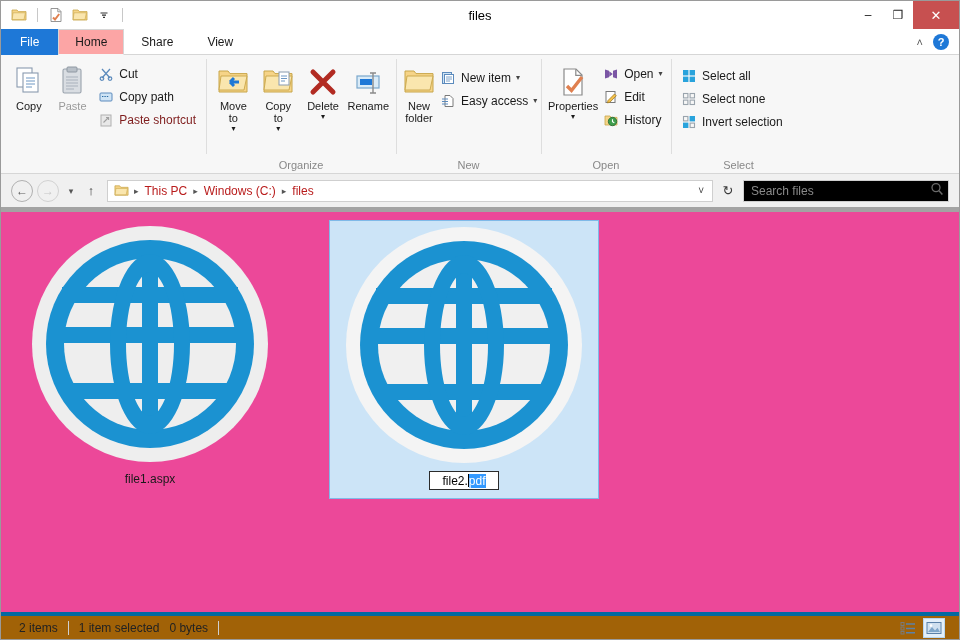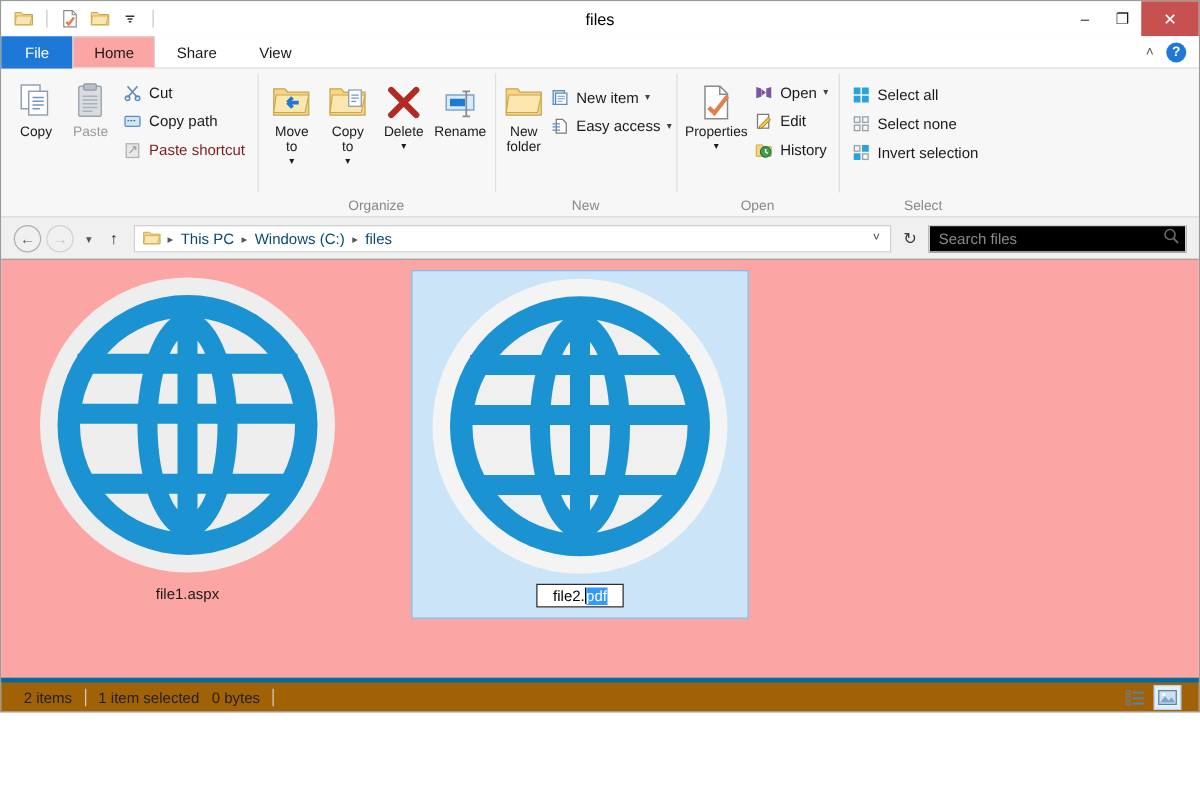--- a/index.html
+++ b/index.html
@@ -6,21 +6,21 @@
   html, body {
     margin: 0; padding: 0;
     width: 960px; height: 640px;
     overflow: hidden;
     font-family: "Liberation Sans", sans-serif;
     font-size: 12px;
     background: #ffffff;
   }
   .window {
     position: relative;
-    width: 960px; height: 570px;
+    width: 960px; height: 640px;
     background: #f0f0f0;
     border: 1px solid #9a9a9a;
     display: flex; flex-direction: column;
   }
 
   
   .titlebar {
     height: 28px;
     background: #ffffff;
     border-bottom: none;
@@ -128,37 +128,37 @@
   }
   .navbtn.disabled { border-color: #d2d2d2; color: #c6c6c6; }
   .navbtn.plain { border: none; width: 16px; }
   .crumbbar {
     flex: 1; height: 22px; background: #fff;
     border: 1px solid #cfcfcf;
     display: flex; align-items: center;
     padding: 0 2px 0 4px;
     margin-left: 4px;
   }
-  .crumb { font-size: 12px; color: #0c4a6e; padding: 0 3px; }
+  .crumb { font-size: 12px; color: #b91c1c; padding: 0 3px; }
   .crumb-sep { font-size: 9px; color: #555; padding: 0 3px; }
   .crumb-drop { margin-left: auto; padding: 0 6px; font-size: 10px; color: #444; }
   .refresh { width: 22px; height: 22px; display:flex; align-items:center; justify-content:center;
              font-size: 13px; color: #3a3a3a; }
   .searchbox {
     width: 206px; height: 22px; background: #000000;
     border: 1px solid #cfcfcf;
     display: flex; align-items: center;
     padding: 0 4px 0 7px;
   }
   .searchbox .ph { font-size: 12px; color: #8a8a8a; flex: 1; }
 
   
   .content {
-    flex: 1; background: #fca5a5;
-    border-top: 1px solid #a3a3a3;
+    flex: 1; background: #ec4899;
+    border-top: 5px solid #a3a3a3;
     position: relative;
     overflow: hidden;
   }
   .itemgrid { display: flex; padding: 8px 14px; gap: 44px; }
   .fileitem {
     width: 270px; padding: 4px 0 8px 0;
     display: flex; flex-direction: column; align-items: center;
     position: relative;
   }
   .fileitem.selected {

